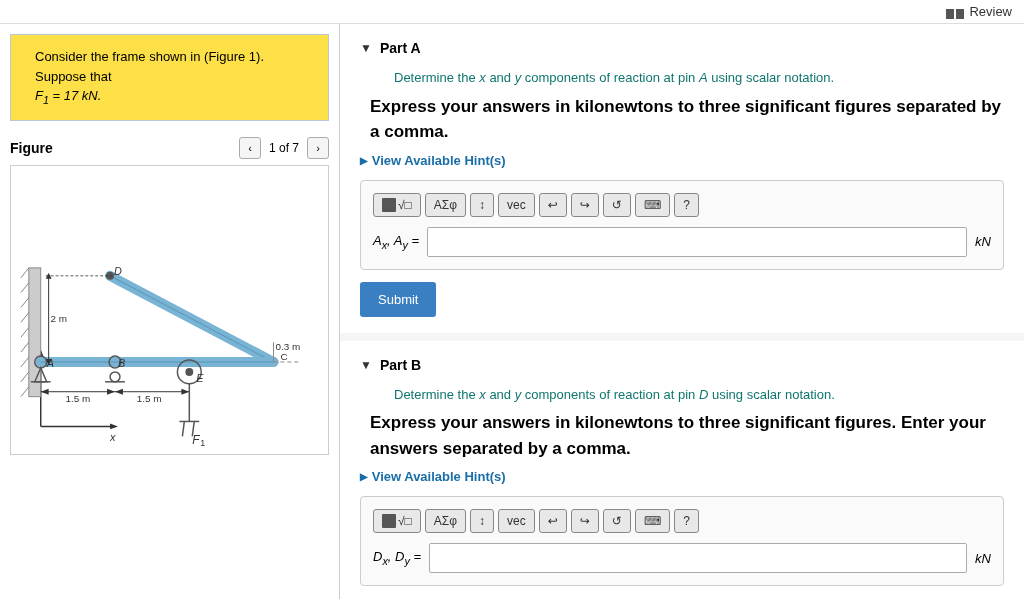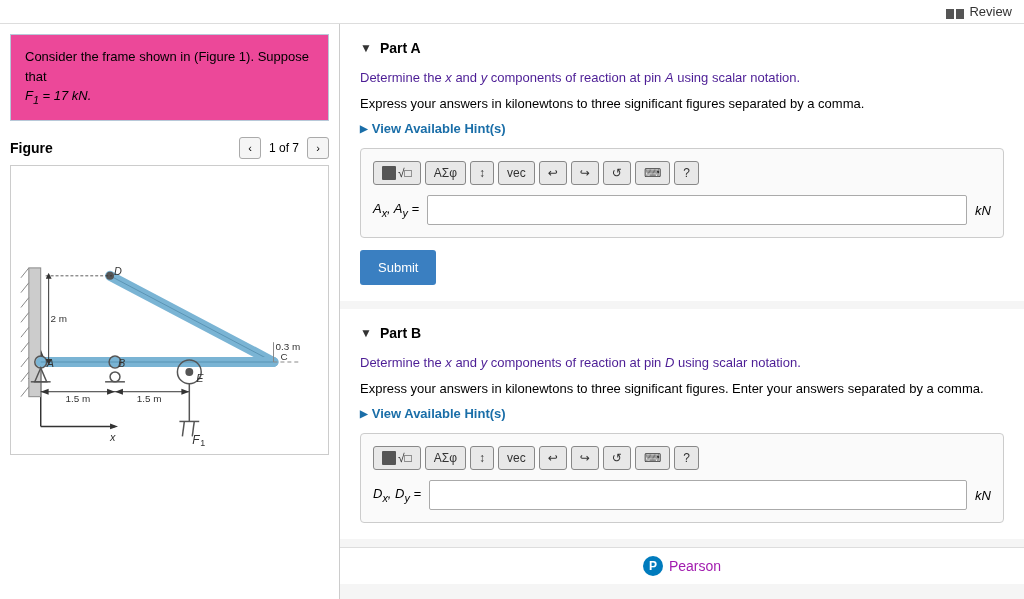--- a/index.html
+++ b/index.html
@@ -48,22 +48,22 @@
       width: 340px;
       min-width: 340px;
       background: #fff;
       border-right: 1px solid #ccc;
       display: flex;
       flex-direction: column;
       overflow-y: auto;
     }
 
     .problem-text {
-      padding: 12px 14px;
-      background: #ec4899;
+      padding: 12px 24px;
+      background: #fde047;
       border: 1px solid #b8c8d8;
       margin: 10px;
       font-size: 13px;
       line-height: 1.5;
     }
 
     .figure-section {
       padding: 0 10px 10px 10px;
     }
 
@@ -130,30 +130,32 @@
       cursor: pointer;
     }
 
     .collapse-arrow {
       font-size: 12px;
       color: #333;
     }
 
     .part-description {
       font-size: 13px;
-      color: #4c1d95;
+      color: #0f766e;
       margin-bottom: 6px;
       line-height: 1.5;
+      margin-left: 34px;
     }
 
     .part-instruction {
-      font-weight: normal;
-      font-size: 13px;
+      font-weight: bold;
+      font-size: 17px;
       margin-bottom: 8px;
       line-height: 1.5;
+      margin-left: 10px;
     }
 
     .view-hints {
       color: #1a6ea8;
       font-size: 13px;
       cursor: pointer;
       display: flex;
       align-items: center;
       gap: 4px;
       margin-bottom: 12px;

